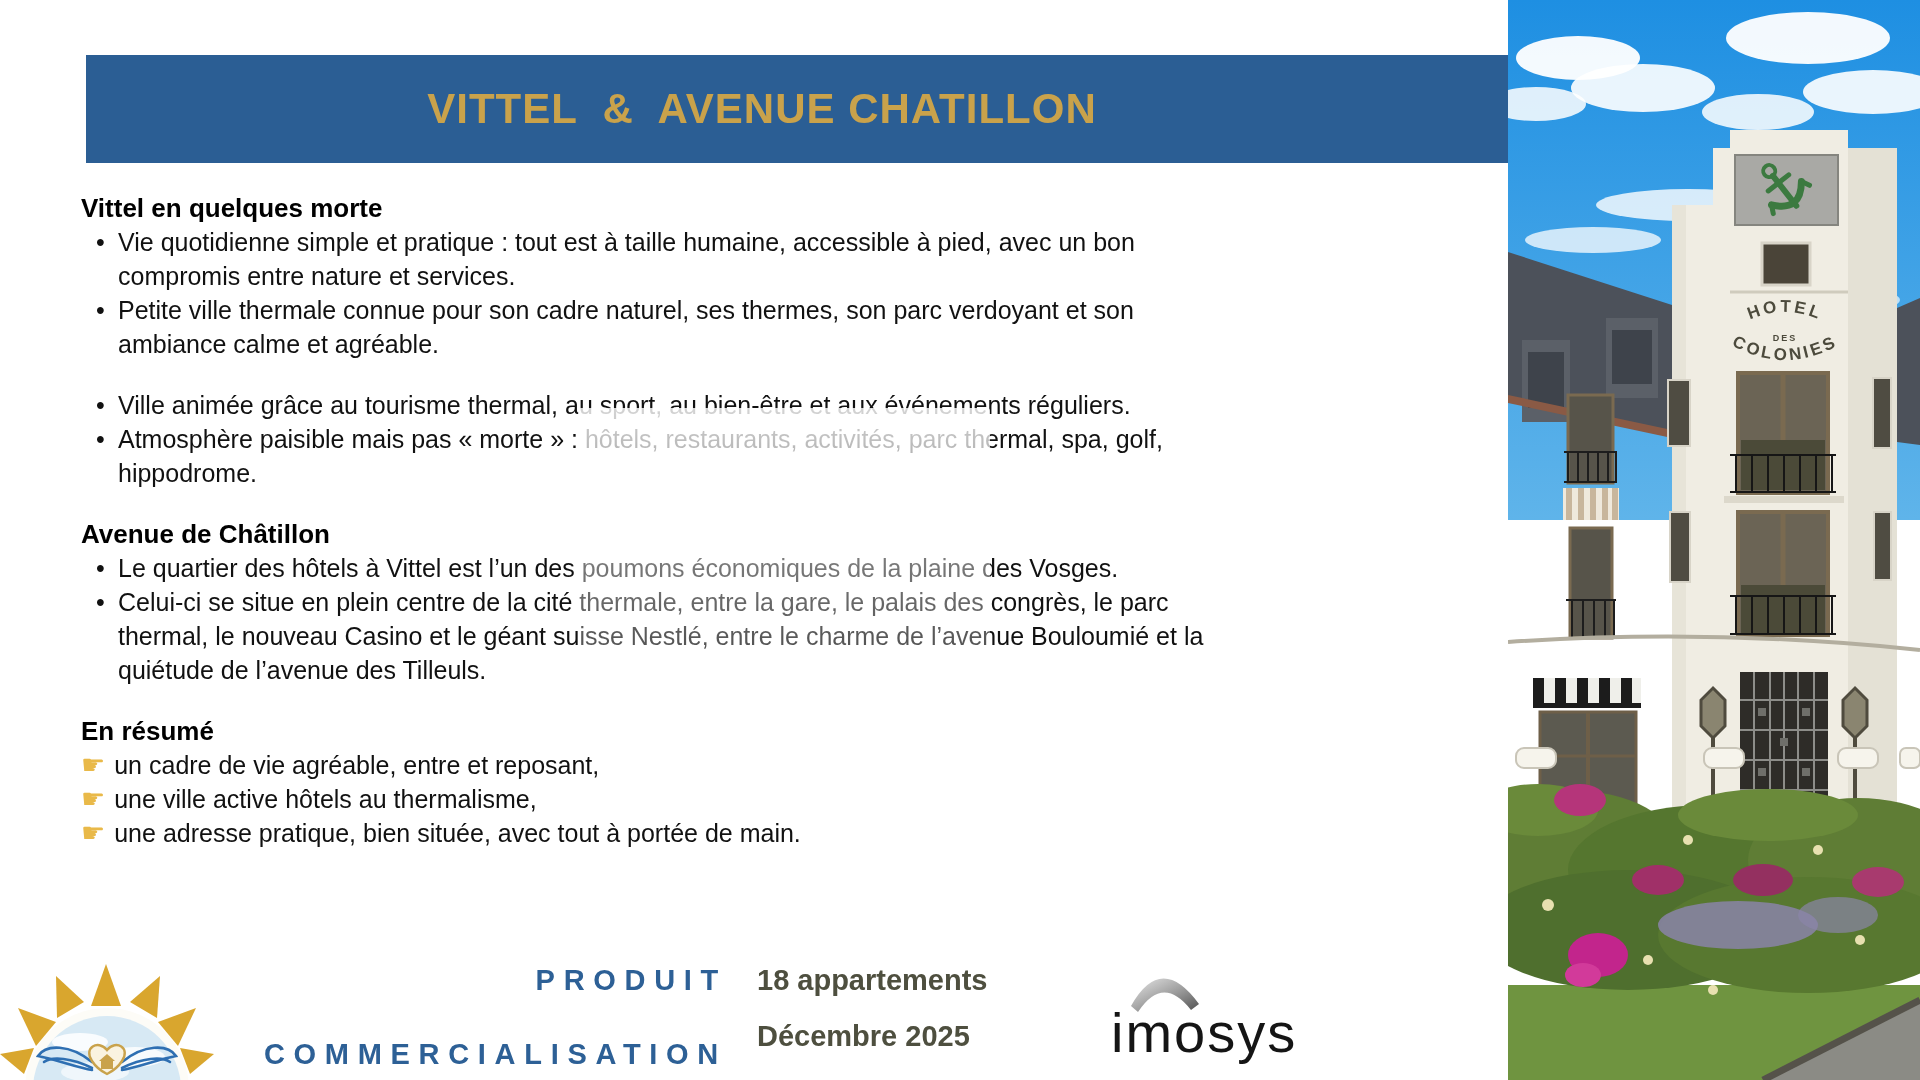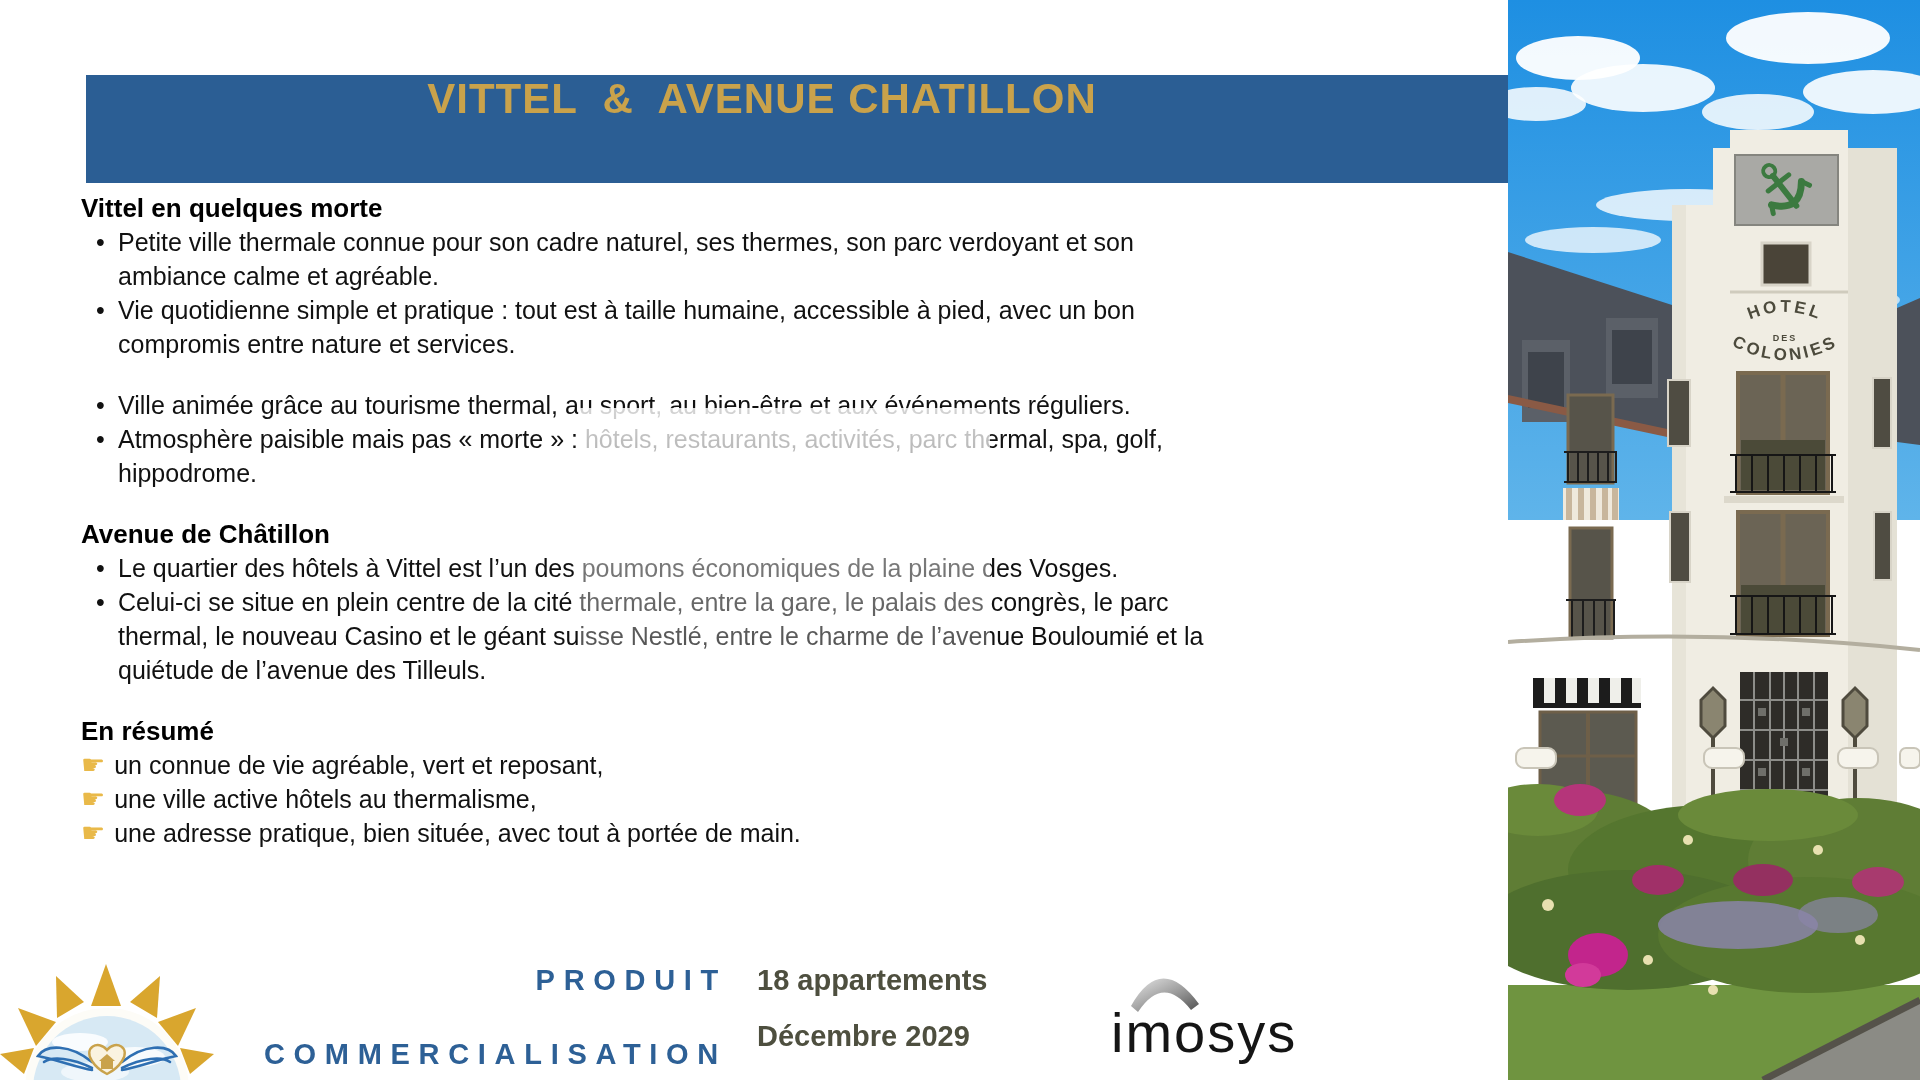--- a/index.html
+++ b/index.html
@@ -3,21 +3,21 @@
 <meta charset="utf-8">
 <style>
   html,body{margin:0;padding:0;background:#888;}
   .slide{
     position:relative;width:1920px;height:1080px;background:#ffffff;
     overflow:hidden;font-family:"Liberation Sans",sans-serif;color:#111;
   }
   
   .banner{
     position:absolute;left:86px;top:55px;width:1422px;height:108px;
-    background:#2B5E94;display:flex;align-items:flex-start;justify-content:center;z-index:2;margin-top:20px;
+    background:#2B5E94;display:flex;align-items:center;justify-content:center;z-index:2;
   }
   .banner .title{
     font-size:42px;font-weight:bold;color:#C9A24B;letter-spacing:1px;
     white-space:pre;padding-right:70px;
   }
   
   .content{position:absolute;left:81px;top:191px;width:1135px;z-index:1;font-size:25px;line-height:34px;}
   .section{margin:0 0 27px 0;}
   .section h3{margin:0;font-size:26px;line-height:34px;font-weight:bold;color:#000;}
   .section ul{margin:0;padding:0;list-style:none;}
@@ -49,22 +49,22 @@
 
   <div class="banner">
     <span class="title">VITTEL  &amp;  AVENUE CHATILLON</span>
   </div>
 
   <div class="content">
 
     <div class="section">
       <h3>Vittel en quelques morte</h3>
       <ul>
+        <li>Vie quotidienne simple et pratique : tout est à taille humaine, accessible à pied, avec un bon compromis entre nature et services.</li>
         <li>Petite ville thermale connue pour son cadre naturel, ses thermes, son parc verdoyant et son ambiance calme et agréable.</li>
-        <li>Vie quotidienne simple et pratique : tout est à taille humaine, accessible à pied, avec un bon compromis entre nature et services.</li>
       </ul>
     </div>
 
     <div class="section">
       <ul>
         <li>Ville animée grâce au tourisme thermal, au sport, au bien-être et aux événements réguliers.</li>
         <li>Atmosphère paisible mais pas « morte » : hôtels, restaurants, activités, parc thermal, spa, golf, hippodrome.</li>
       </ul>
     </div>
 
@@ -73,39 +73,39 @@
       <ul>
         <li>Le quartier des hôtels à Vittel est l’un des poumons économiques de la plaine des Vosges.</li>
         <li>Celui-ci se situe en plein centre de la cité thermale, entre la gare, le palais des congrès, le parc thermal, le nouveau Casino et le géant suisse Nestlé, entre le charme de l’avenue Bouloumié et la quiétude de l’avenue des Tilleuls.</li>
       </ul>
     </div>
 
     <div class="section">
       <h3>En résumé</h3>
       <div class="pointer-line">
         <span class="finger">☛</span>
-        <span>un connue de vie agréable, vert et reposant,</span>
+        <span>un cadre de vie agréable, entre et reposant,</span>
       </div>
       <div class="pointer-line">
         <span class="finger">☛</span>
         <span>une ville active hôtels au thermalisme,</span>
       </div>
       <div class="pointer-line">
         <span class="finger">☛</span>
         <span>une adresse pratique, bien située, avec tout à portée de main.</span>
       </div>
     </div>
   </div>
 
   <div class="watermark"></div>
 
   <span class="f-label" style="top:964px;">PRODUIT</span>
   <span class="f-value" style="top:964px;">18 appartements</span>
   <span class="f-label" style="top:1038px;">COMMERCIALISATION</span>
-  <span class="f-value" style="top:1020px;">Décembre 2029</span>
+  <span class="f-value" style="top:1020px;">Décembre 2025</span>
 
   <svg class="sun-logo" viewBox="0 0 226 118">
     <g>
       <g fill="#D9A62E">
         <polygon points="106,2 91,44 121,44"></polygon>
         <polygon points="56,14 57,56 84,40"></polygon>
         <polygon points="160,14 130,40 157,56"></polygon>
         <polygon points="18,46 36,84 56,60"></polygon>
         <polygon points="196,46 158,60 178,84"></polygon>
         <polygon points="0,92 24,112 34,86"></polygon>

